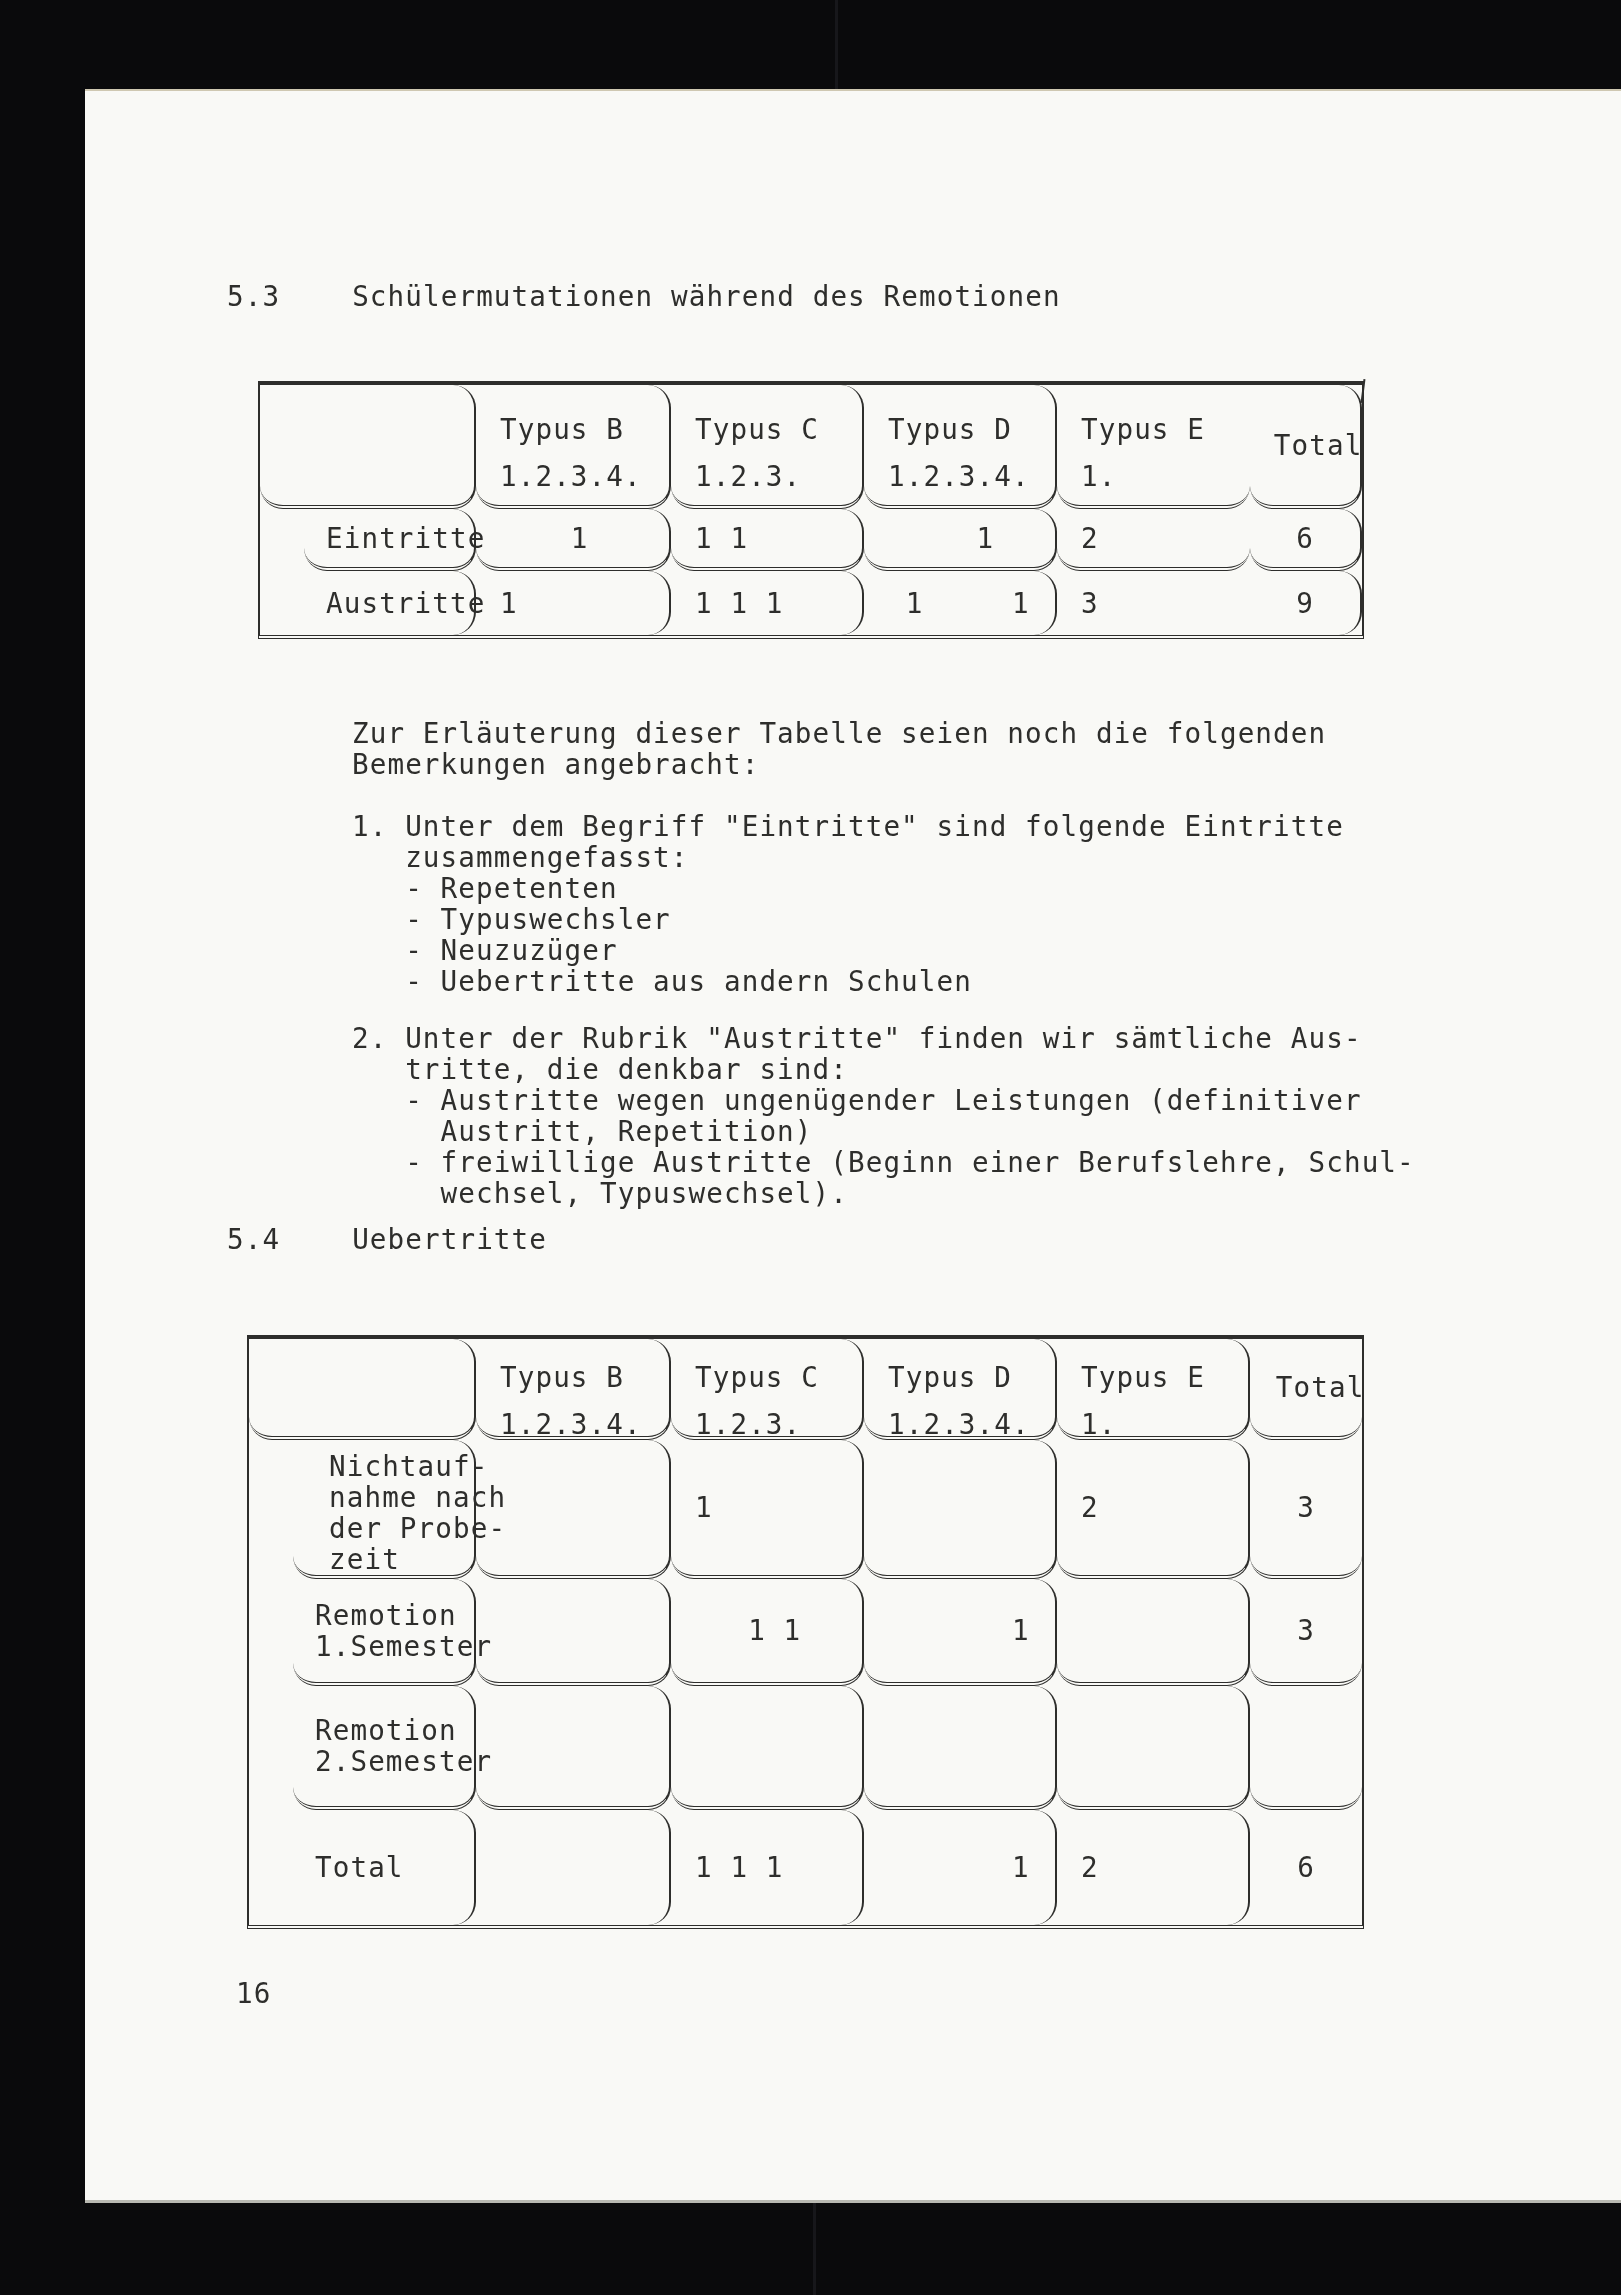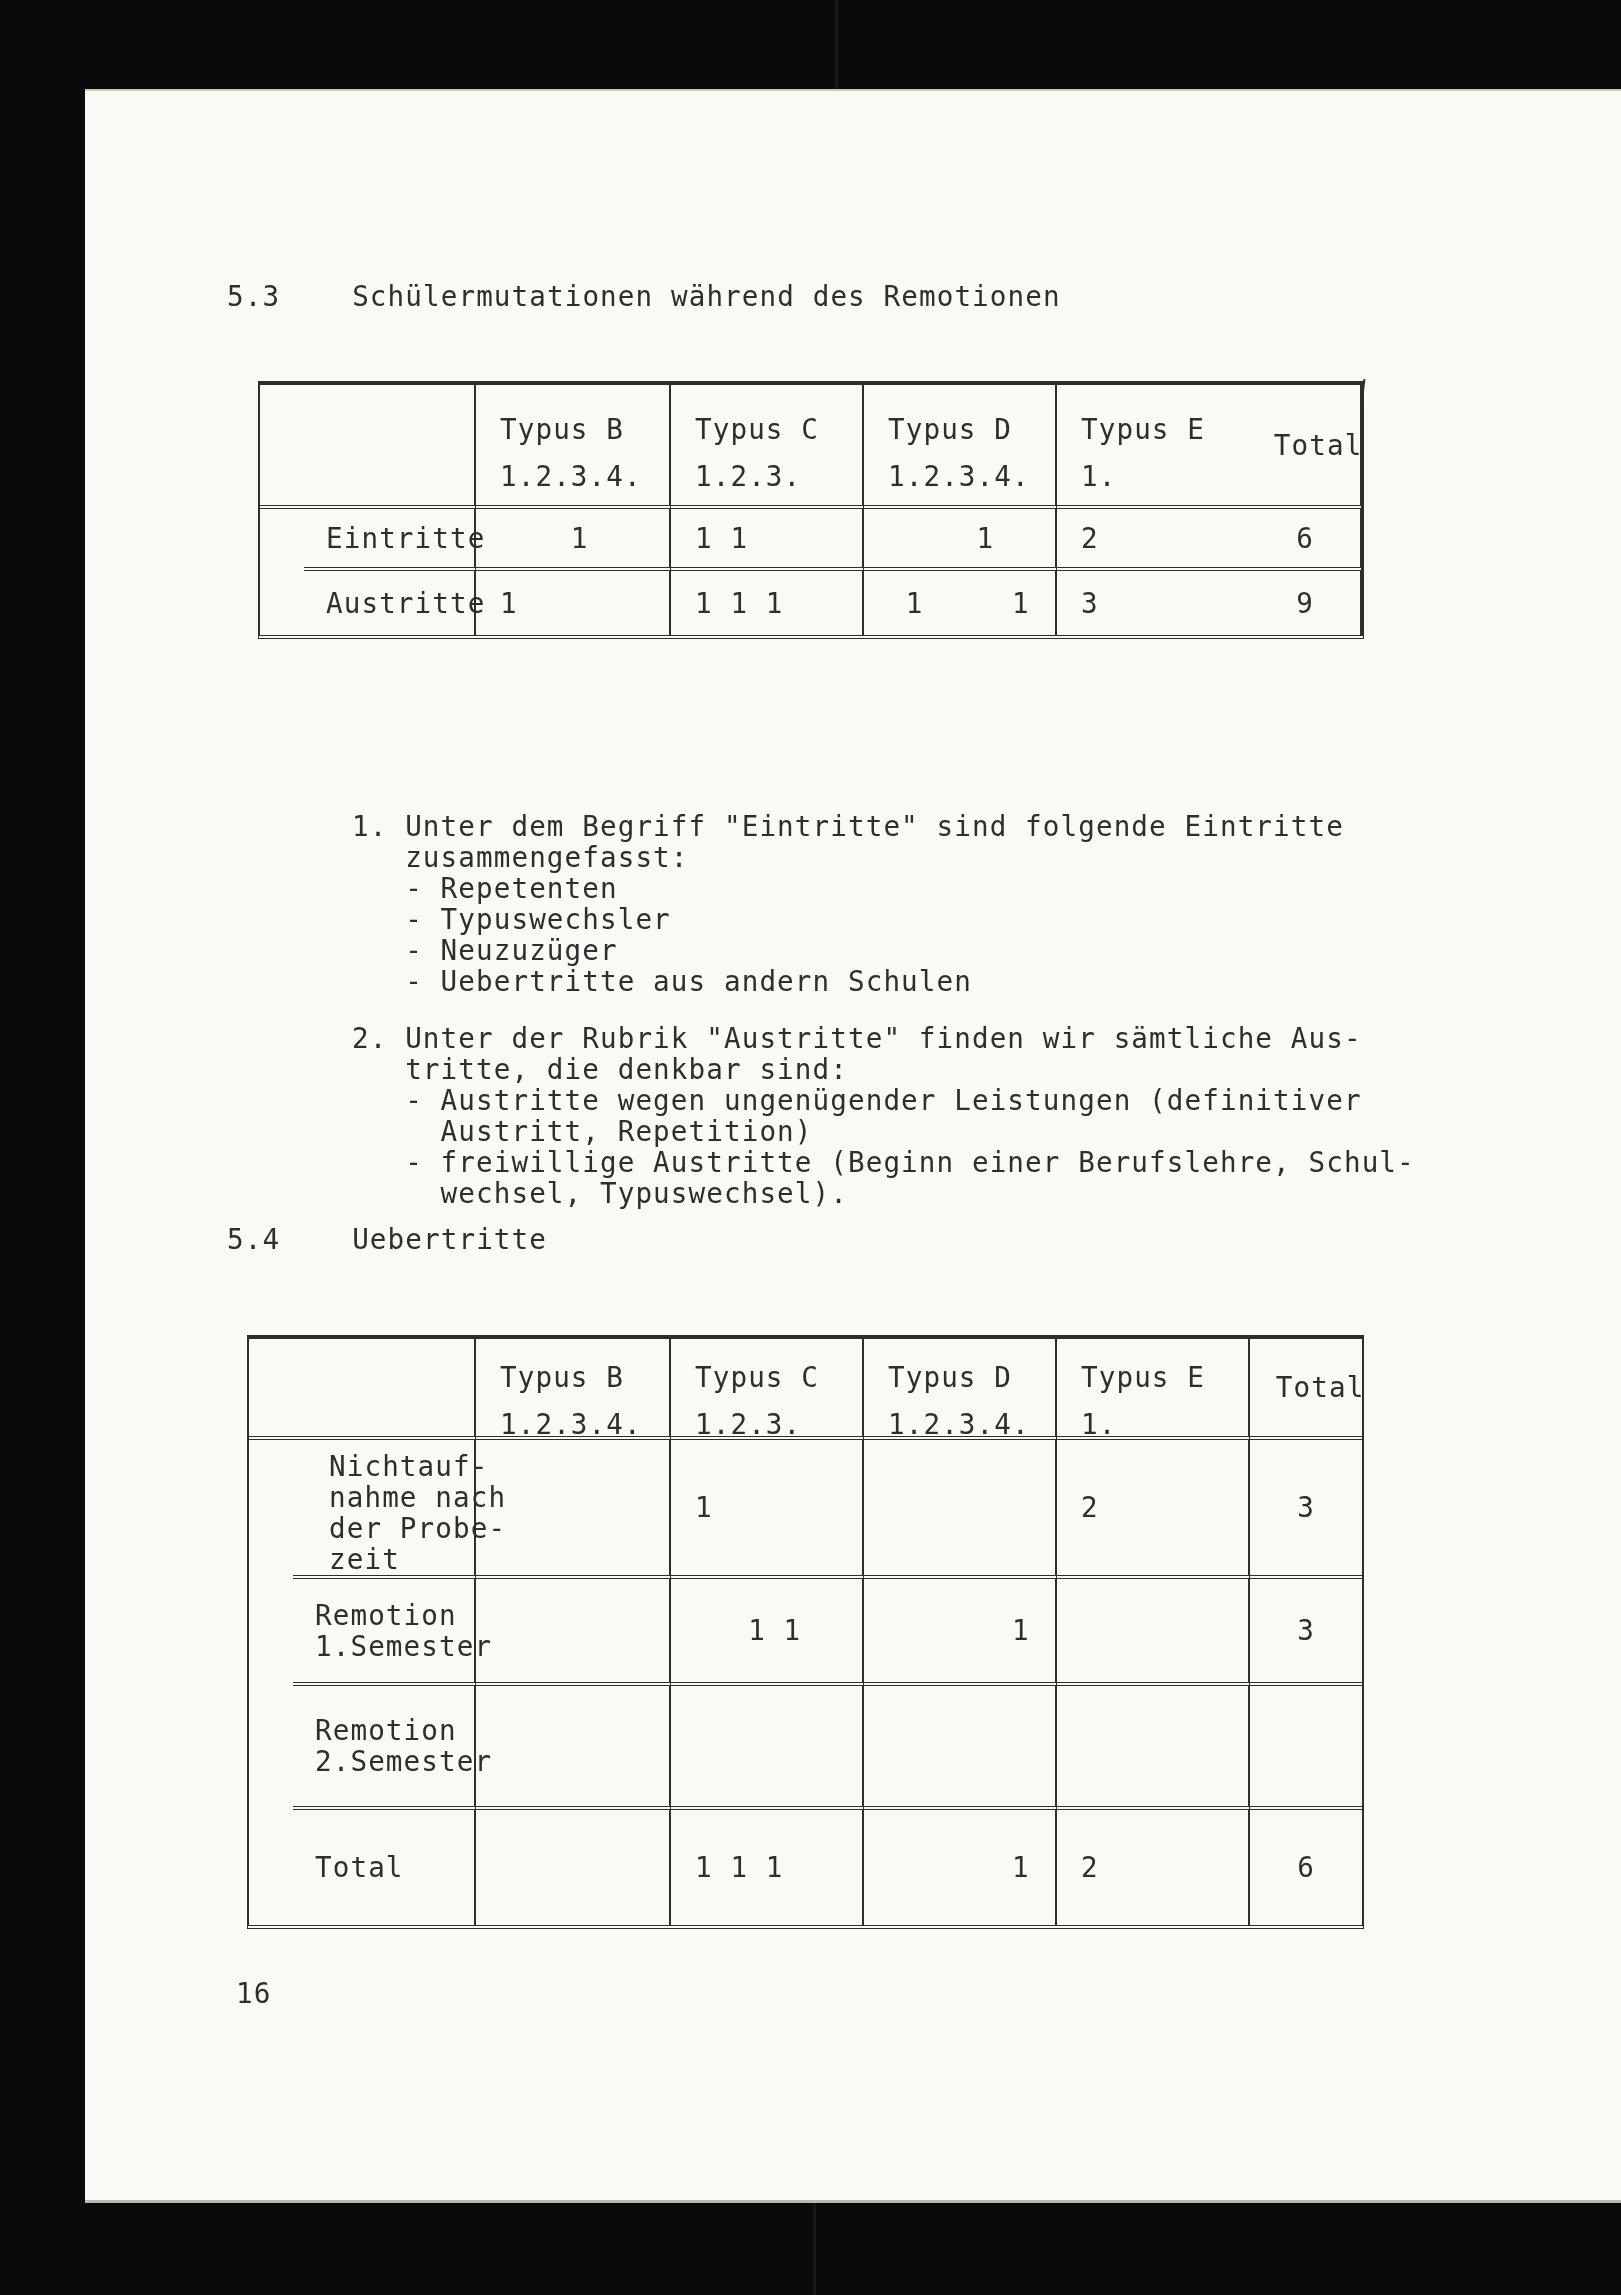--- a/index.html
+++ b/index.html
@@ -59,20 +59,21 @@
     width:1117px;height:594px;
     grid-template-columns:227px 195px 193px 193px 193px auto;
     grid-template-rows:101px 139px 107px 124px auto;
   }
   .cell{
     border-right:2.4px solid var(--ink);
     border-bottom:4.9px double var(--ink);
     display:flex;
     align-items:center;
     overflow:visible;
+    border-radius:23px;
   }
   .table .cell:nth-child(6n){border-right:none;}
   .cell.last{border-bottom:none;}
   .cell.head{flex-direction:column;align-items:flex-start;justify-content:flex-start;}
   #t1 .cell.head{padding:21px 0 0 24px;}
   #t2 .cell.head{padding:14.6px 0 0 24px;}
   .hname,.hsub{font-size:27.6px;letter-spacing:1.1px;line-height:47px;white-space:pre;}
   .cell.total-head{flex-direction:row;align-items:center;justify-content:flex-end;padding:0 1.6px 0 0 !important;}
   .cell.total-head span{font-size:27.6px;letter-spacing:1.1px;white-space:pre;margin-right:-4px;}
   .cell.rowlabel{padding-left:22px;margin-left:44px;}
@@ -126,20 +127,22 @@
     <div class="cell val total-val mono">6</div>
 
     <div class="cell rowlabel mono last">Austritte</div>
     <div class="cell val mono last">1</div>
     <div class="cell val mono last">1 1 1</div>
     <div class="cell val mono last"> 1     1</div>
     <div class="cell val mono last">3</div>
     <div class="cell val total-val mono last">9</div>
   </div>
 
+  <div class="abs mono" style="left:267px;top:627px;">Zur Erläuterung dieser Tabelle seien noch die folgenden
+Bemerkungen angebracht:</div>
   <div class="abs mono" style="left:267px;top:720px;">1. Unter dem Begriff "Eintritte" sind folgende Eintritte
    zusammengefasst:
    - Repetenten
    - Typuswechsler
    - Neuzuzüger
    - Uebertritte aus andern Schulen</div>
   <div class="abs mono" style="left:267px;top:932px;">2. Unter der Rubrik "Austritte" finden wir sämtliche Aus-
    tritte, die denkbar sind:
    - Austritte wegen ungenügender Leistungen (definitiver
      Austritt, Repetition)

